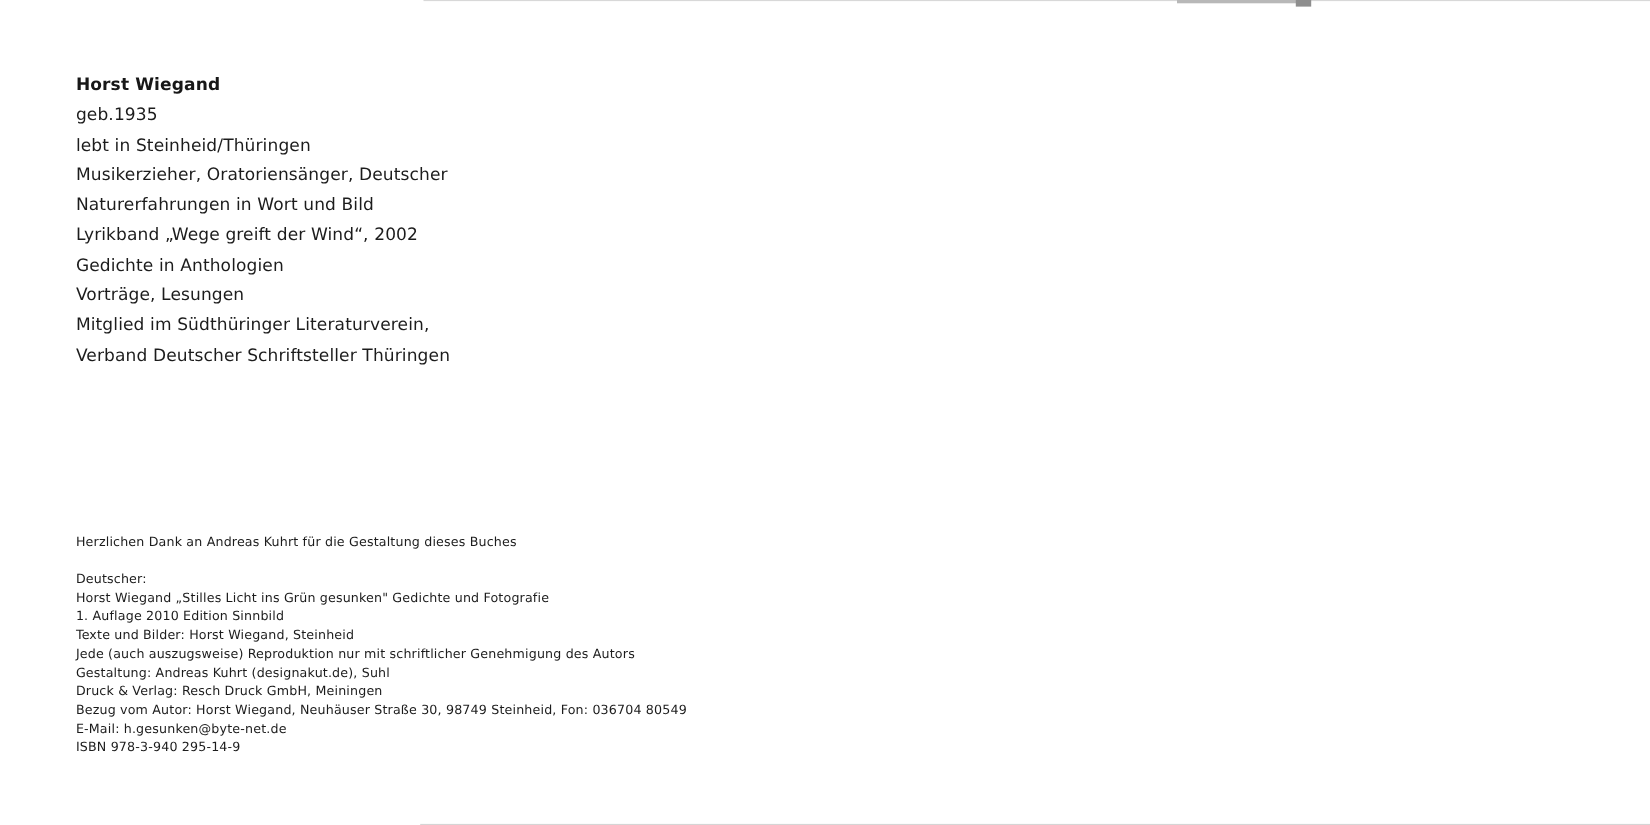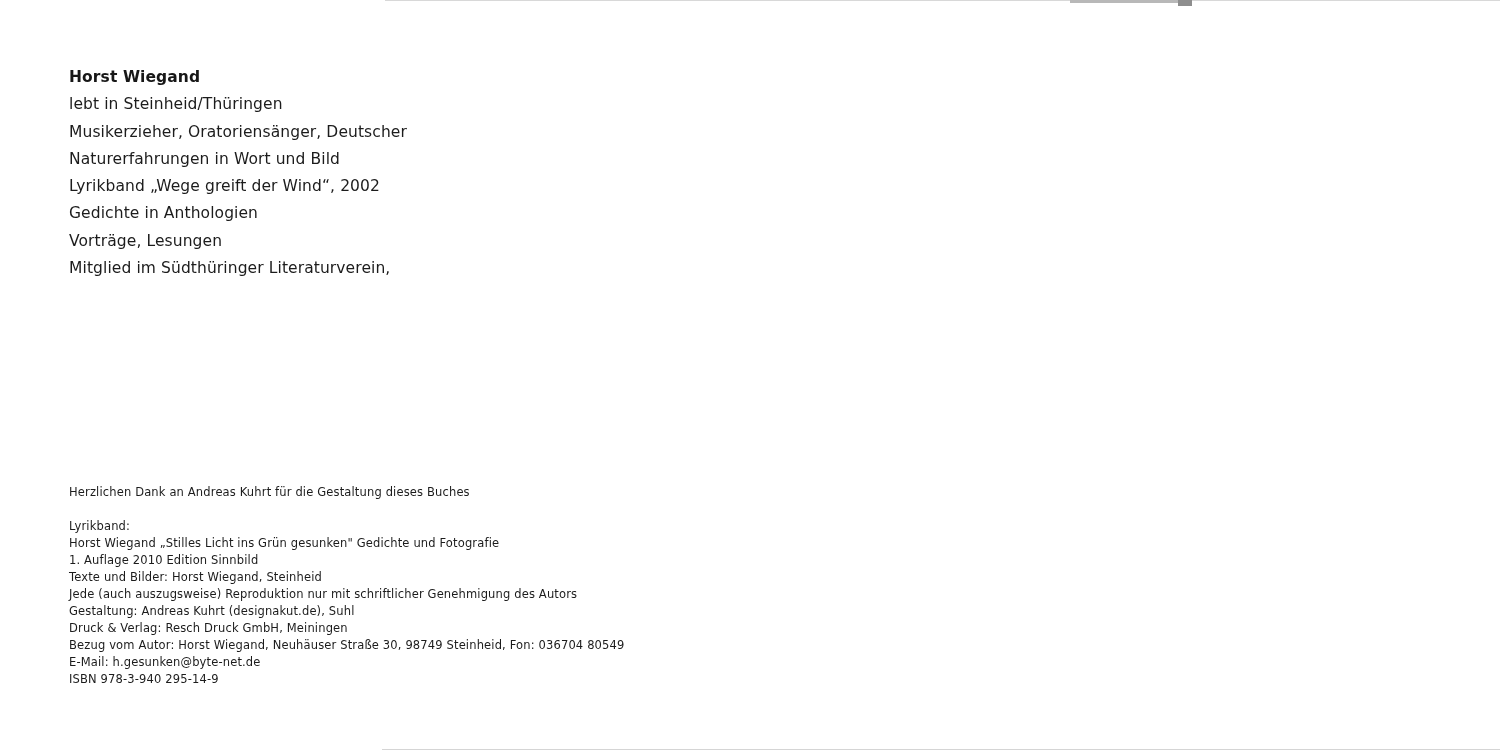--- a/index.html
+++ b/index.html
@@ -110,33 +110,35 @@
 <body>
 
 <div class="page-edge-top"></div>
 <div class="page-edge-top-dark"></div>
 <div class="page-edge-top-dark2"></div>
 
 <div class="page">
 
   <div class="bio">
     <div class="bio-name">Horst Wiegand</div>
+    <div class="bio-line">geb.1935</div>
     <div class="bio-line">lebt in Steinheid/Thüringen</div>
     <div class="bio-line">Musikerzieher, Oratoriensänger, Deutscher</div>
     <div class="bio-line">Naturerfahrungen in Wort und Bild</div>
     <div class="bio-line">Lyrikband „Wege greift der Wind“, 2002</div>
     <div class="bio-line">Gedichte in Anthologien</div>
     <div class="bio-line">Vorträge, Lesungen</div>
     <div class="bio-line">Mitglied im Südthüringer Literaturverein,</div>
+    <div class="bio-line">Verband Deutscher Schriftsteller Thüringen</div>
   </div>
 
   <div class="thanks">Herzlichen Dank an Andreas Kuhrt für die Gestaltung dieses Buches</div>
 
   <div class="imprint">
-    <div class="imprint-line">Lyrikband:</div>
+    <div class="imprint-line">Deutscher:</div>
     <div class="imprint-line">Horst Wiegand „Stilles Licht ins Grün gesunken" Gedichte und Fotografie</div>
     <div class="imprint-line">1. Auflage 2010 Edition Sinnbild</div>
     <div class="imprint-line">Texte und Bilder: Horst Wiegand, Steinheid</div>
     <div class="imprint-line">Jede (auch auszugsweise) Reproduktion nur mit schriftlicher Genehmigung des Autors</div>
     <div class="imprint-line">Gestaltung: Andreas Kuhrt (designakut.de), Suhl</div>
     <div class="imprint-line">Druck &amp; Verlag: Resch Druck GmbH, Meiningen</div>
     <div class="imprint-line">Bezug vom Autor: Horst Wiegand, Neuhäuser Straße 30, 98749 Steinheid, Fon: 036704 80549</div>
     <div class="imprint-line">E-Mail: h.gesunken@byte-net.de</div>
     <div class="imprint-line">ISBN 978-3-940 295-14-9</div>
   </div>

